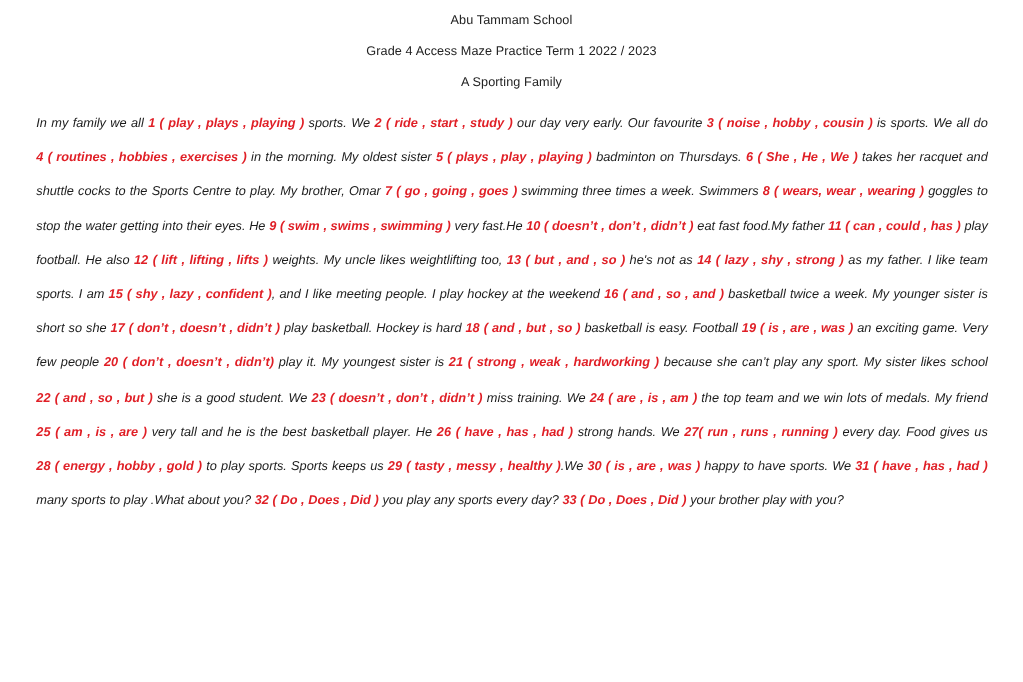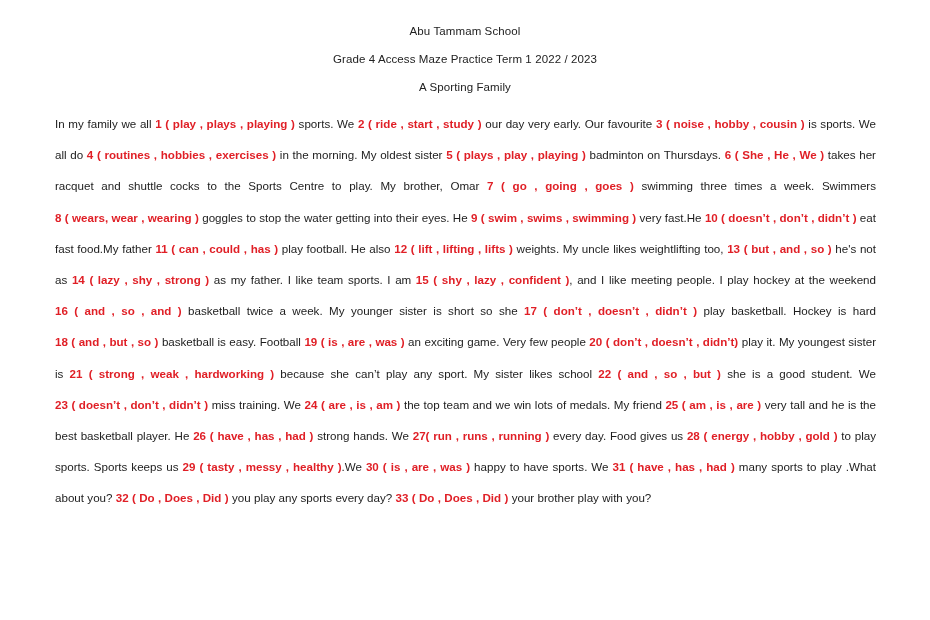--- a/index.html
+++ b/index.html
@@ -12,21 +12,21 @@
     width: 930px;
     height: 620px;
     overflow: hidden;
     font-family: "Liberation Sans", sans-serif;
     color: #1a1a1a;
   }
   .page {
     width: 930px;
     height: 620px;
     box-sizing: border-box;
-    padding: 12px;
+    padding: 0;
     position: relative;
     background: #ffffff;
   }
   .header-block {
     padding-top: 11px;
   }
   .hdr {
     text-align: center;
     font-size: 11.5px;
     line-height: 16px;
@@ -41,24 +41,25 @@
   .body-text {
     margin: 13px 32px 0 33px;
     font-size: 11.6px;
     line-height: 31.2px;
     text-align: justify;
     text-justify: inter-word;
     color: #1c1c1c;
     word-spacing: 0.1px;
   }
   .body-text p {
-    margin: 10px;
+    margin: 0;
     padding: 0;
     text-align: justify;
     text-align-last: left;
+    font-style: italic;
   }
   .opt {
     color: #e01f26;
     font-weight: bold;
     white-space: nowrap;
   }
 </style>
 </head>
 <body>
 

